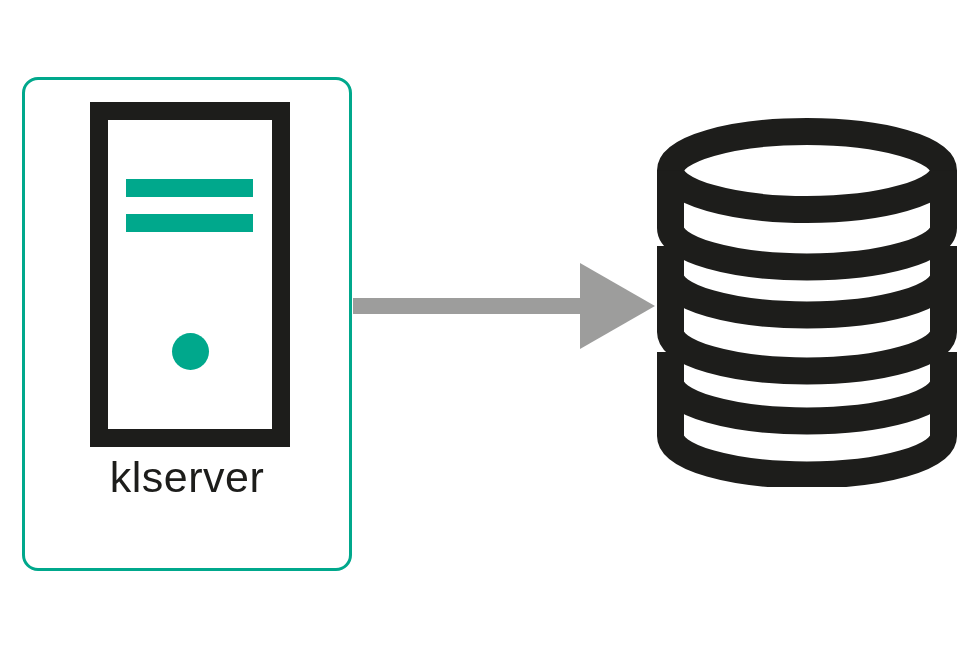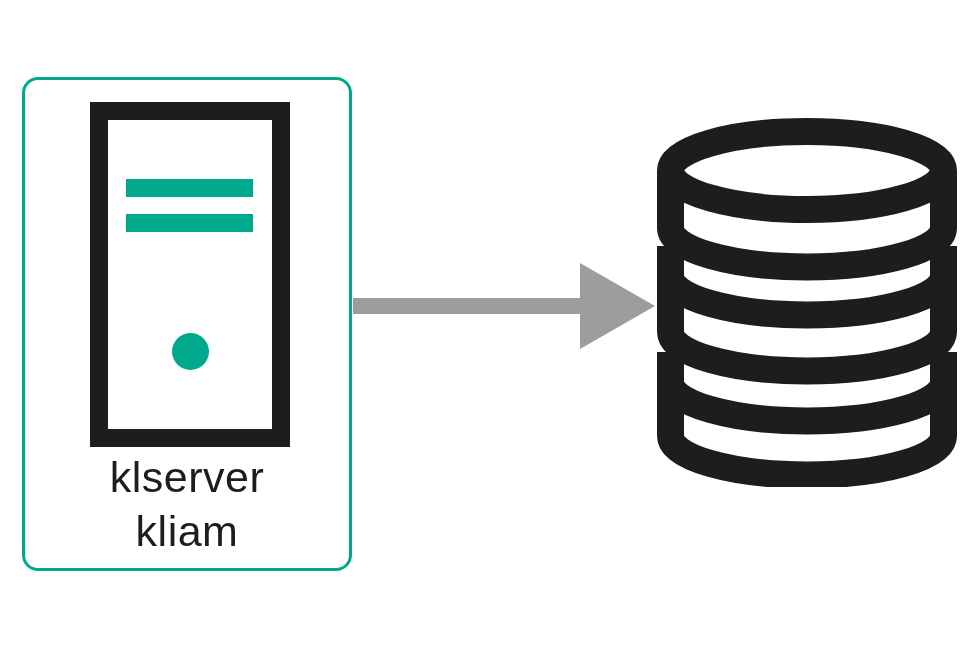--- a/index.html
+++ b/index.html
@@ -62,21 +62,20 @@
 
     <svg class="server-icon" style="left:65px; top:22px;" width="200" height="345" viewBox="0 0 200 345">
       <rect x="9" y="9" width="182" height="327" fill="#ffffff" stroke="#1d1d1b" stroke-width="18"></rect>
       <rect x="36" y="77" width="127" height="18" fill="#00a88c"></rect>
       <rect x="36" y="112" width="127" height="18" fill="#00a88c"></rect>
       <circle cx="100.5" cy="249.5" r="18.5" fill="#00a88c"></circle>
     </svg>
 
     <div class="server-label" style="left:-3px; top:370px;">
       <div>klserver</div>
-      <div>kliam</div>
     </div>
   </div>
 
   <svg class="connection-arrow" width="302" height="90" viewBox="0 0 302 90">
     <rect x="0" y="37" width="232" height="16" fill="#9d9d9c"></rect>
     <polygon points="227,2 302,45 227,88" fill="#9d9d9c"></polygon>
   </svg>
 
   <svg class="database-icon" width="300" height="369" viewBox="0 0 300 369">
     <g fill="none" stroke="#1d1d1b" stroke-width="27">

